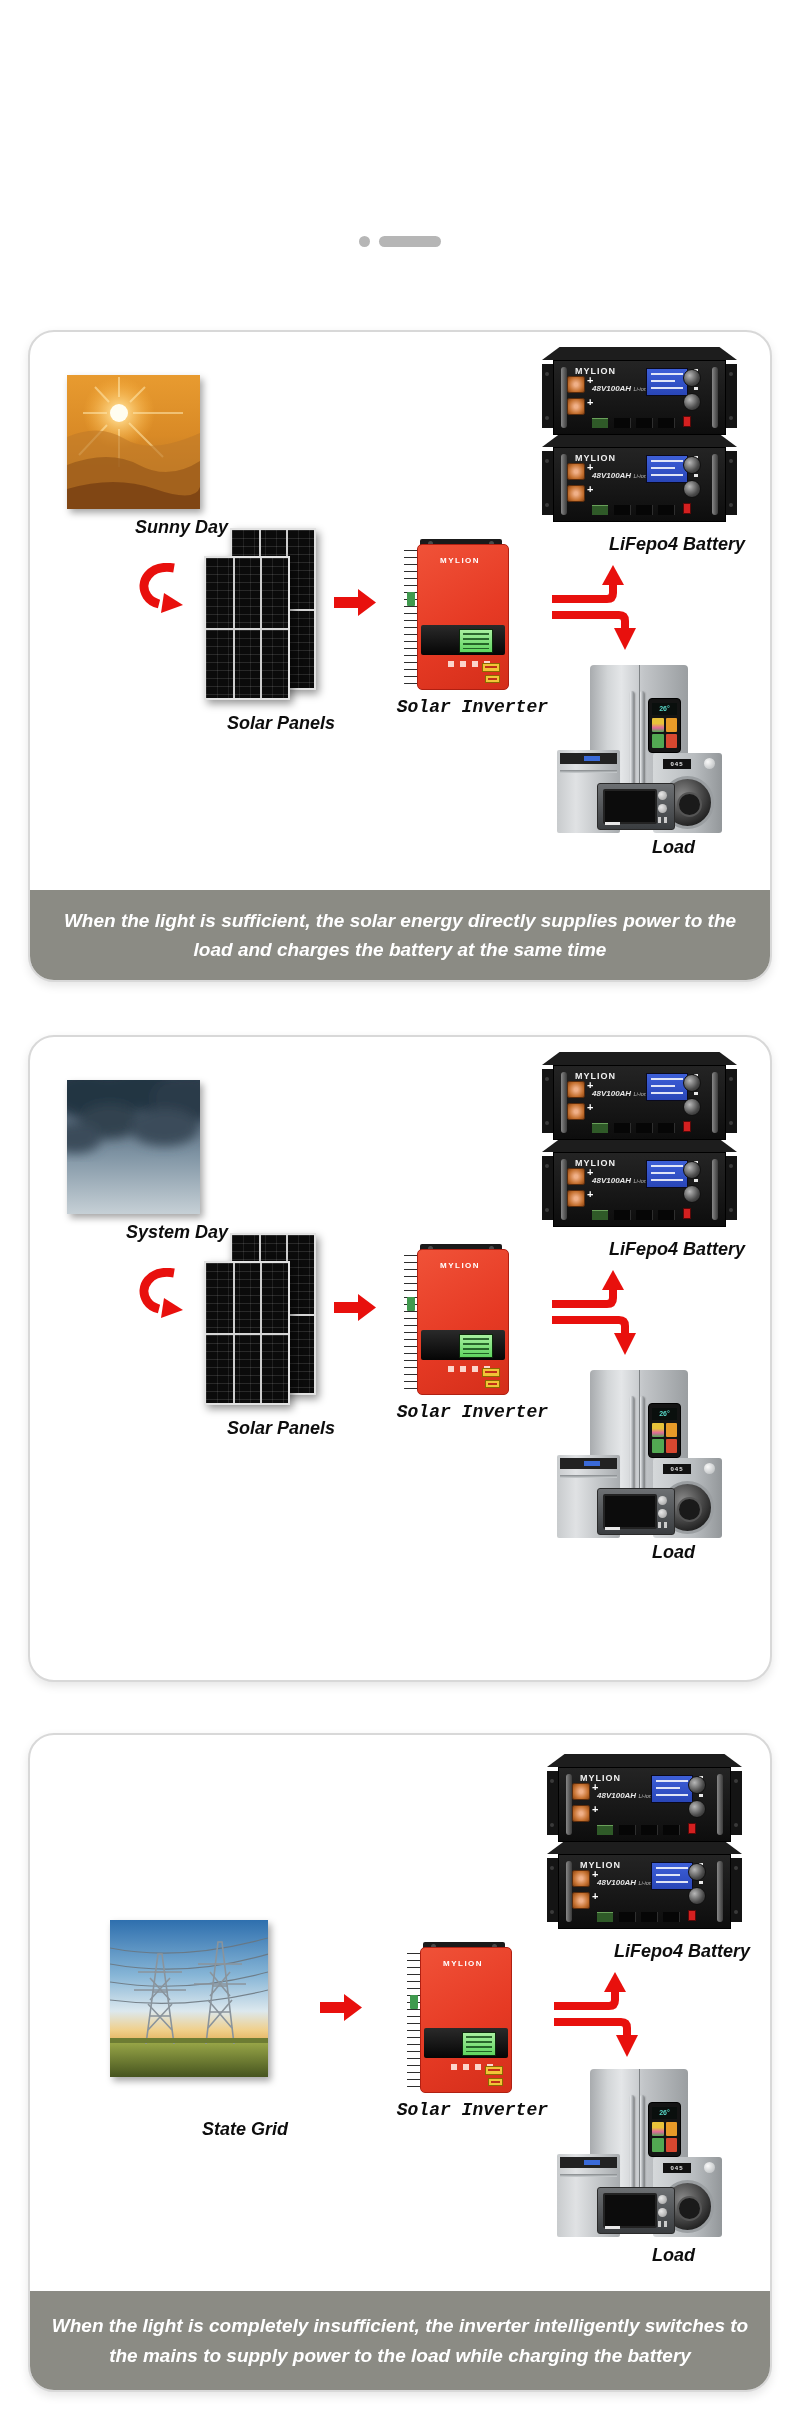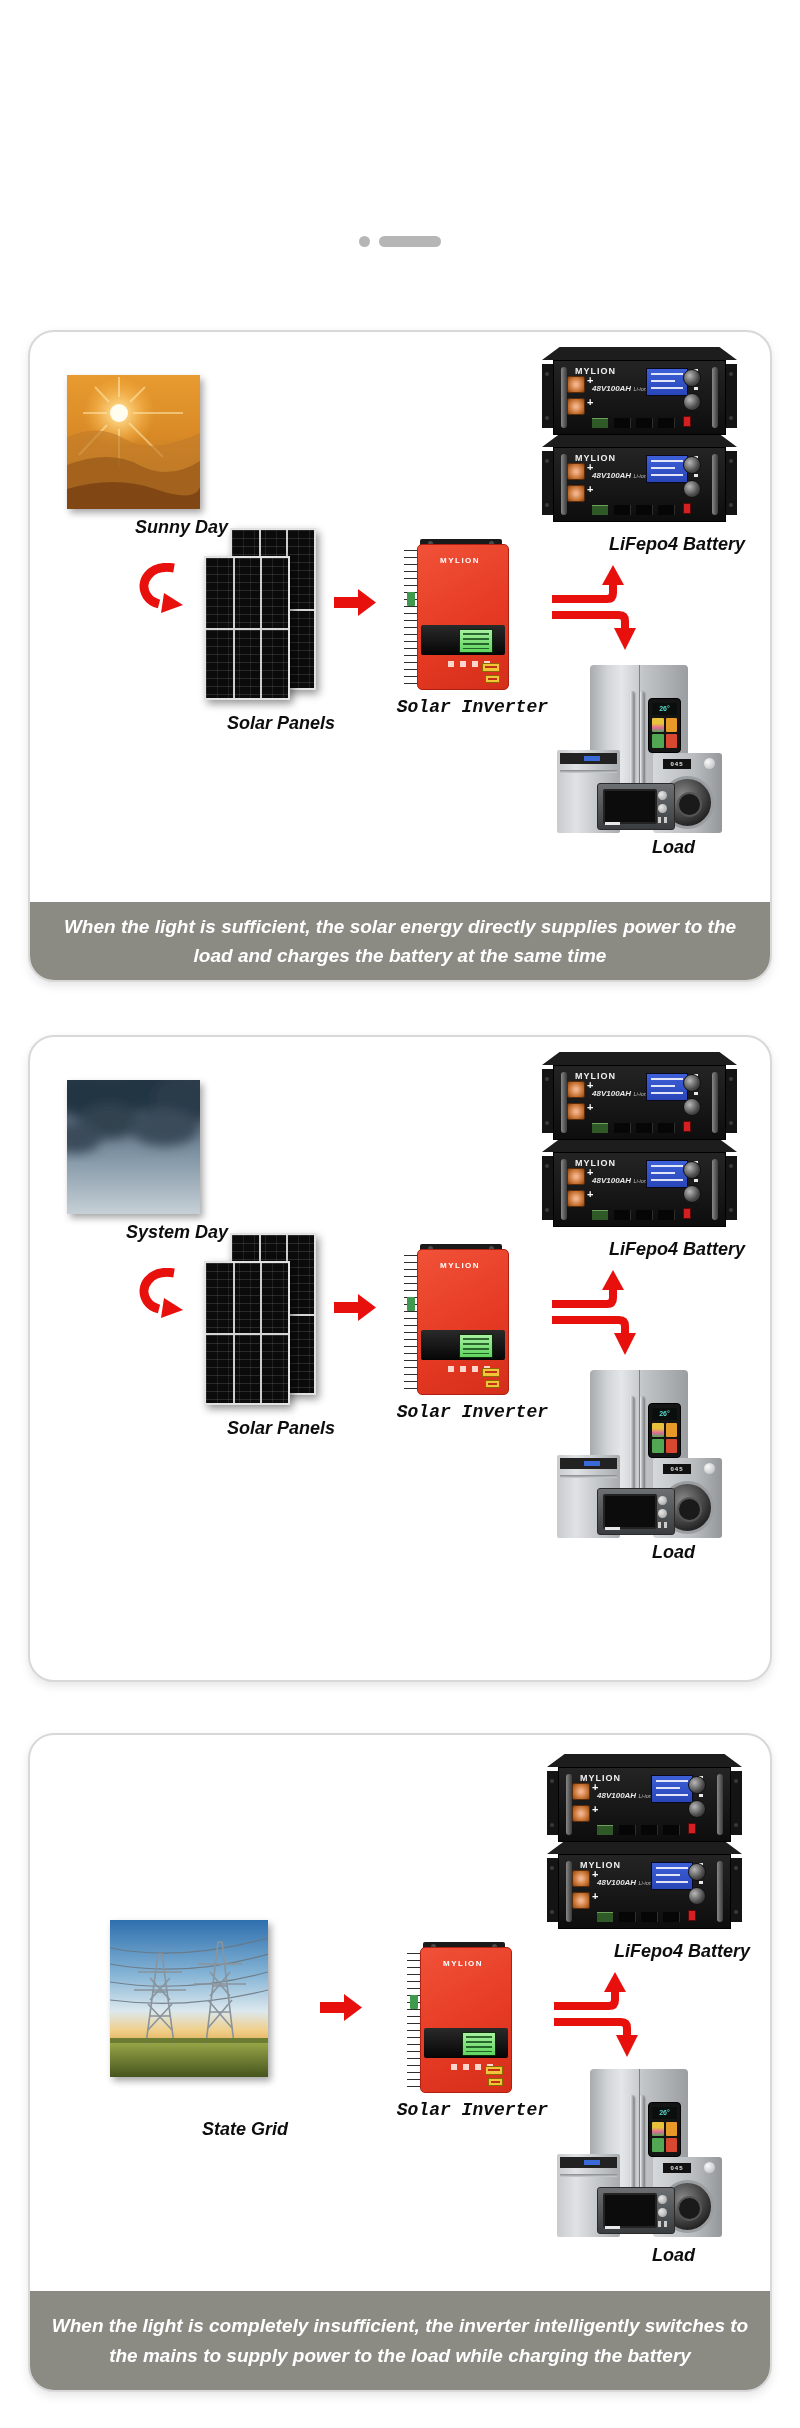--- a/index.html
+++ b/index.html
@@ -13,21 +13,21 @@
   .divider .dot{width:11px;height:11px;border-radius:50%;background:#b6b6b6;}
   .divider .bar{width:62px;height:11px;border-radius:6px;background:#b6b6b6;}
 
   
   .card{position:absolute;left:28px;width:744px;background:#fff;border:2px solid #d8d8d8;
         border-radius:26px;overflow:hidden;box-sizing:border-box;box-shadow:0 4px 10px rgba(0,0,0,.10);}
   .card.c1{top:330px;height:652px;}
   .card.c2{top:1035px;height:647px;}
   .card.c3{top:1733px;height:659px;}
   .caption{position:absolute;left:0;right:0;bottom:0;background:#8b8b84;display:flex;align-items:center;justify-content:center;}
-  .c1 .caption{height:78px;} .c2 .caption{height:92px;} .c3 .caption{height:99px;}
+  .c1 .caption{height:90px;} .c2 .caption{height:92px;} .c3 .caption{height:99px;}
   .caption p{margin:0;padding:0 24px;text-align:center;color:#fff;font-size:19px;font-weight:700;font-style:italic;line-height:1.55;}
   .c3 .caption p{padding:0 8px;}
 
   .label{position:absolute;text-align:right;font-weight:700;font-style:italic;color:#0d0d0d;font-size:18px;line-height:1.1;}
 
   
   .photo{position:absolute;left:37px;top:43px;width:133px;height:134px;box-shadow:3px 4px 7px rgba(0,0,0,.35);}
   .photo svg{display:block;width:100%;height:100%;}
   .src-label{left:8px;top:186px;width:190px;}
   .curve-arrow{position:absolute;left:106px;top:231px;width:48px;height:52px;}

